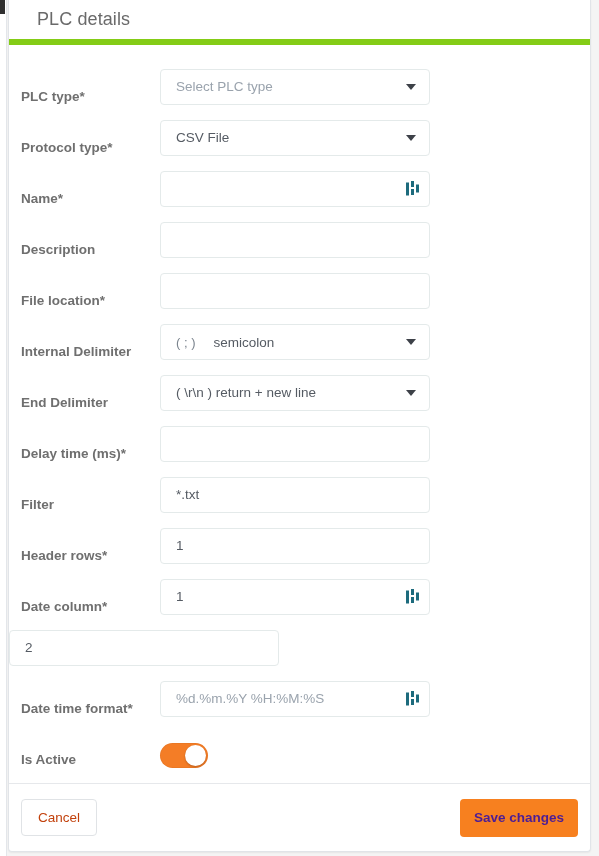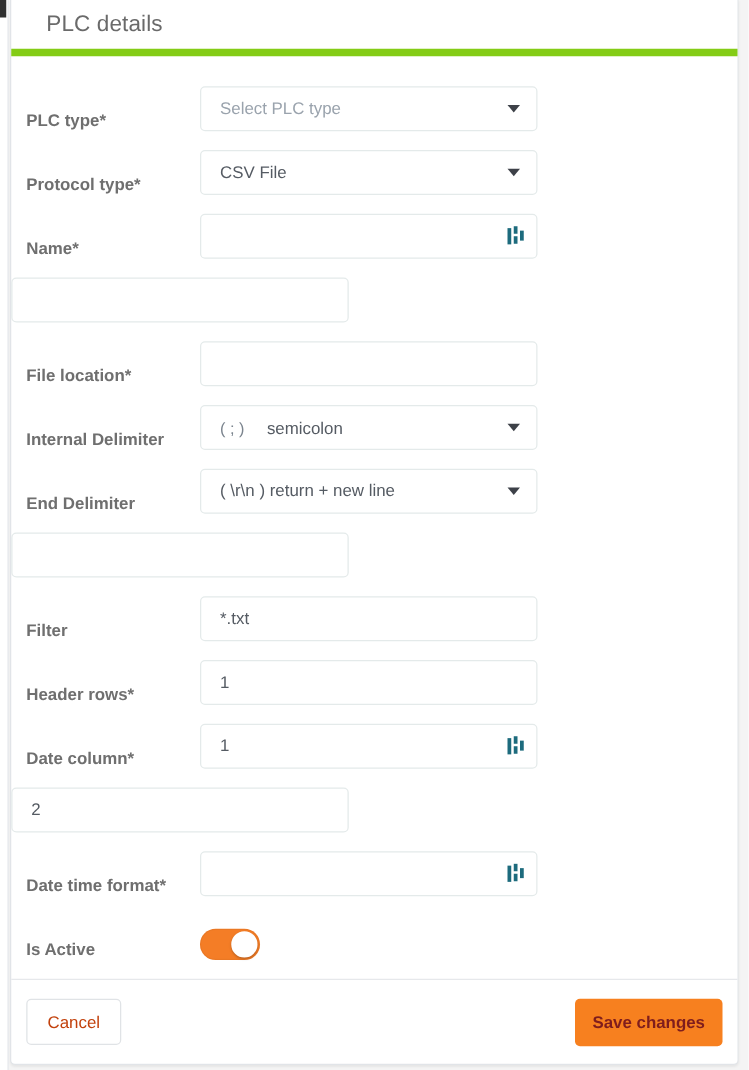--- a/index.html
+++ b/index.html
@@ -208,21 +208,21 @@
     cursor: pointer;
     padding: 0 16px;
   }
 
   .btn-save {
     min-width: 104px;
     height: 38px;
     border: none;
     border-radius: 4px;
     background: #f7801f;
-    color: #7f1d1d;
+    color: #4c1d95;
     font-size: 13.5px;
     font-weight: bold;
     font-family: "Liberation Sans", sans-serif;
     cursor: pointer;
     padding: 0 14px;
   }
 </style>
 </head>
 <body>
 
@@ -265,20 +265,21 @@
               <span class="bars-icon"><svg width="15" height="17" viewBox="0 0 15 17" xmlns="http://www.w3.org/2000/svg">
                   <rect x="1" y="2" width="3" height="13" fill="#1d6b7d"></rect>
                   <rect x="6" y="0.5" width="3" height="6" fill="#1d6b7d"></rect>
                   <rect x="6" y="8.5" width="3" height="6" fill="#1d6b7d"></rect>
                   <rect x="11" y="4" width="3" height="8" fill="#1d6b7d"></rect>
                 </svg></span>
             </div>
           </div>
         </div>
         <div class="form-row">
+          <div class="field-label">Description</div>
           <div class="field-control">
             <div class="input-box">
               <span class="input-value"></span>
             </div>
           </div>
         </div>
         <div class="form-row">
           <div class="field-label">File location*</div>
           <div class="field-control">
             <div class="input-box">
@@ -299,20 +300,21 @@
         <div class="form-row">
           <div class="field-label">End Delimiter</div>
           <div class="field-control">
             <div class="input-box">
               <span class="input-value">( \r\n ) return + new line</span>
               <span class="caret"></span>
             </div>
           </div>
         </div>
         <div class="form-row">
+          <div class="field-label">Delay time (ms)*</div>
           <div class="field-control">
             <div class="input-box">
               <span class="input-value"></span>
             </div>
           </div>
         </div>
         <div class="form-row">
           <div class="field-label">Filter</div>
           <div class="field-control">
             <div class="input-box">
@@ -346,20 +348,21 @@
           <div class="field-control">
             <div class="input-box">
               <span class="input-value">2</span>
             </div>
           </div>
         </div>
         <div class="form-row">
           <div class="field-label">Date time format*</div>
           <div class="field-control">
             <div class="input-box">
+              <span class="input-value muted">%d.%m.%Y %H:%M:%S</span>
               <span class="bars-icon"><svg width="15" height="17" viewBox="0 0 15 17" xmlns="http://www.w3.org/2000/svg">
                   <rect x="1" y="2" width="3" height="13" fill="#1d6b7d"></rect>
                   <rect x="6" y="0.5" width="3" height="6" fill="#1d6b7d"></rect>
                   <rect x="6" y="8.5" width="3" height="6" fill="#1d6b7d"></rect>
                   <rect x="11" y="4" width="3" height="8" fill="#1d6b7d"></rect>
                 </svg></span>
             </div>
           </div>
         </div>
         <div class="form-row">

